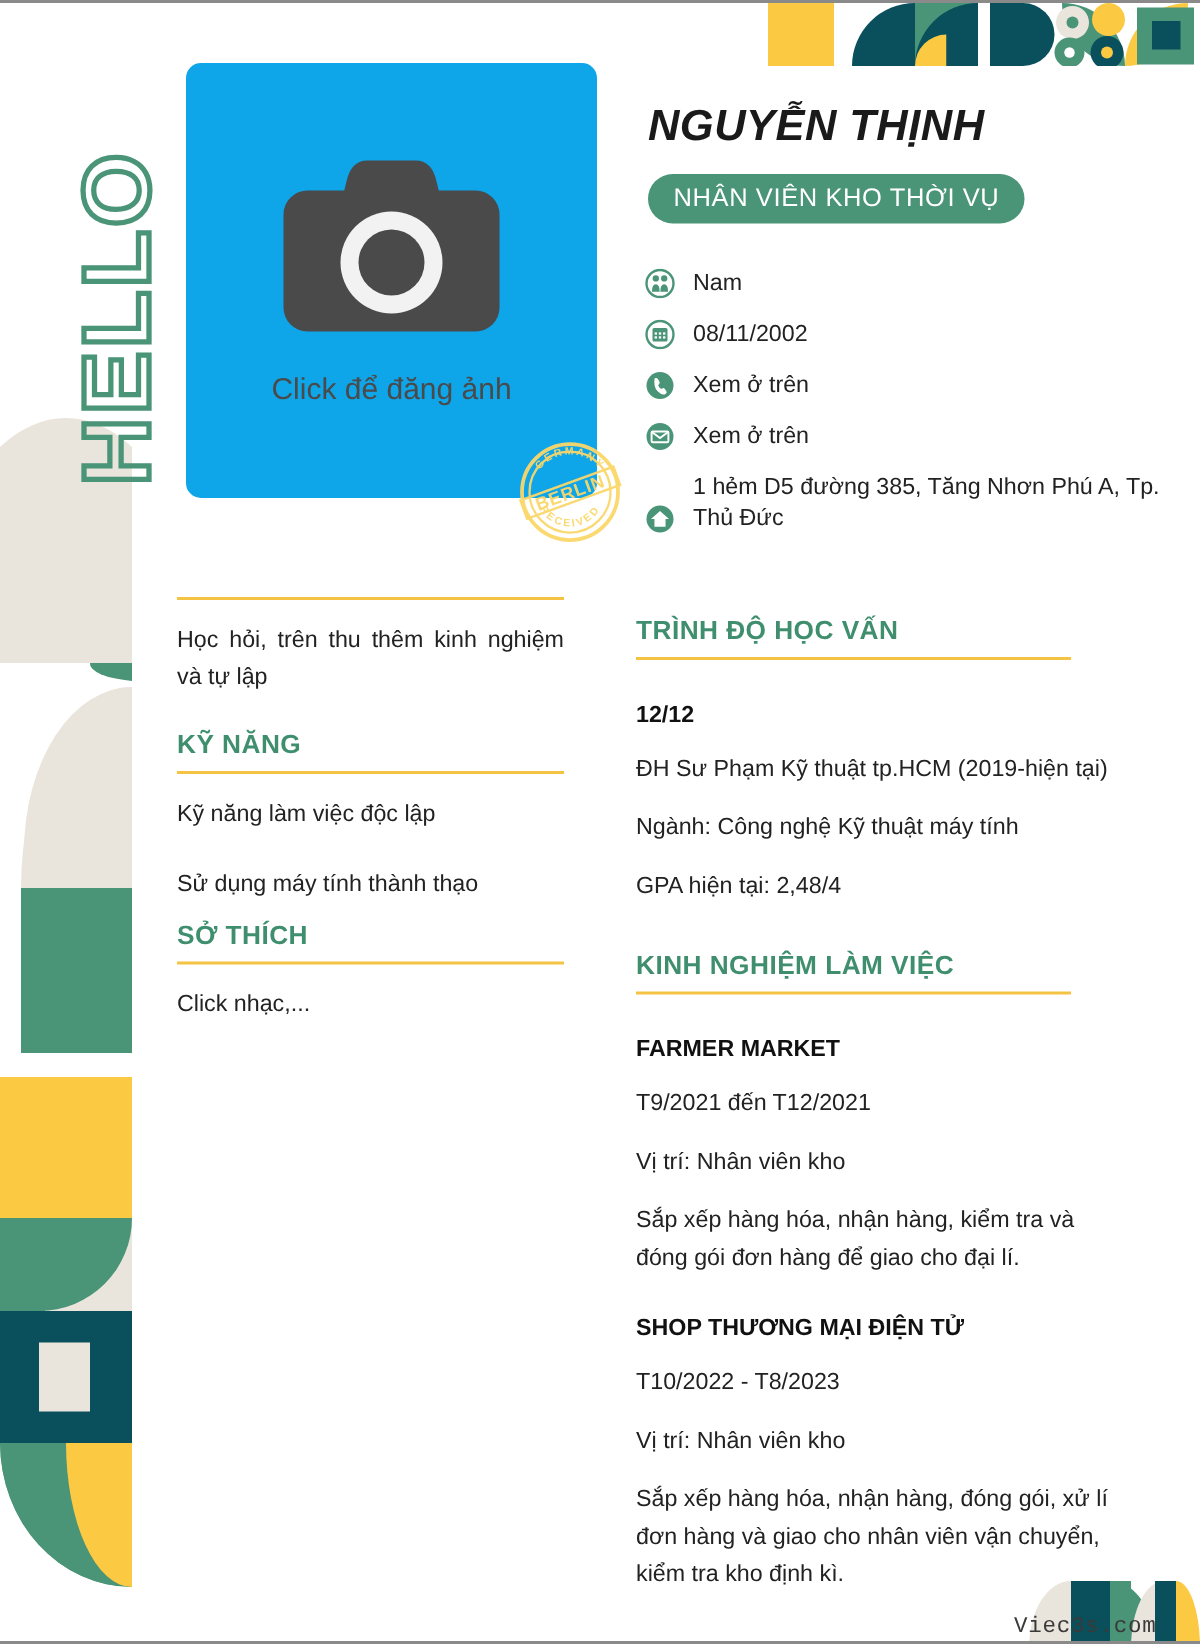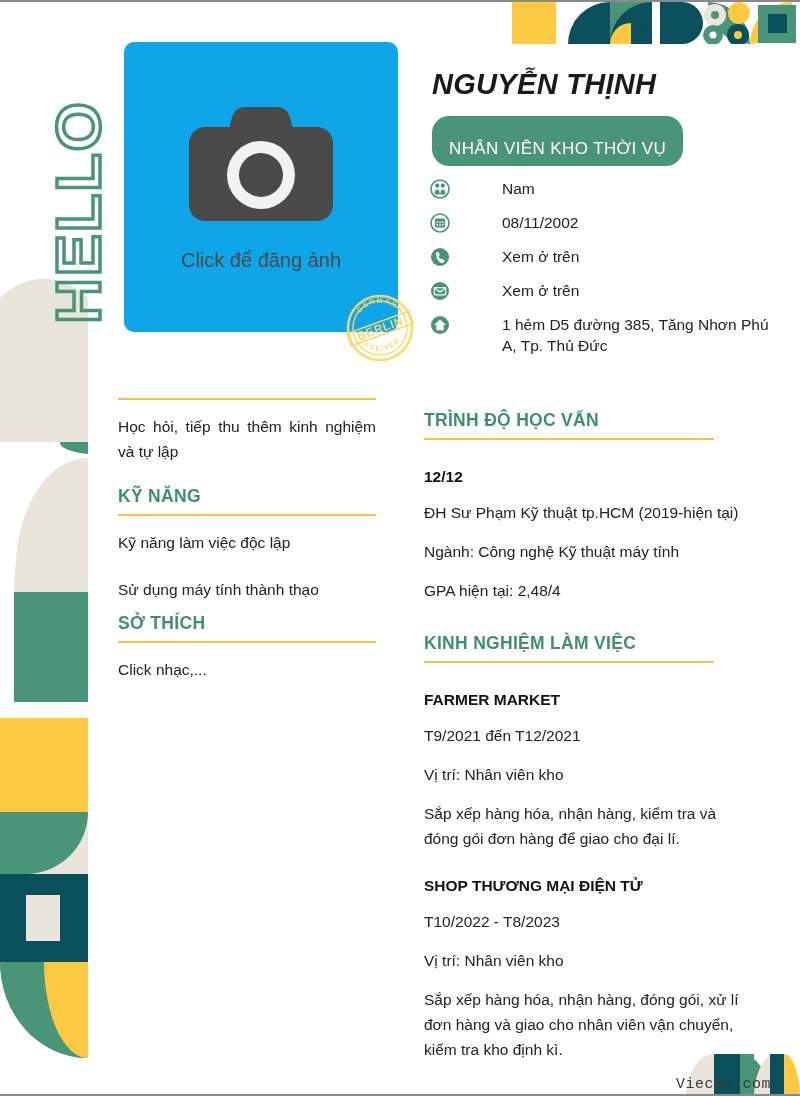--- a/index.html
+++ b/index.html
@@ -69,28 +69,28 @@
   #name {
     position: absolute; left: 432px; top: 66px;
     font-size: 29px; font-weight: 700; color: #1a1a1a;
     letter-spacing: 0.3px;
     font-style: italic;
   }
   #job-badge {
     position: absolute; left: 432px; top: 114px;
     background: #4a9478; color: #ffffff;
     font-size: 17px; letter-spacing: 0.4px;
-    padding: 23px 17px 7px 17px;
+    padding: 6px 17px 7px 17px;
     border-radius: 17px;
     display: inline-block;
   }
 
   
   #contact { position: absolute; left: 430px; top: 176px; width: 348px; }
-  .contact-row { display: flex; align-items: flex-start; margin-bottom: 13px; gap: 40px; }
+  .contact-row { display: flex; align-items: flex-end; margin-bottom: 13px; }
   .contact-ico { width: 20px; height: 20px; flex: 0 0 20px; margin-right: 12px; margin-top: 1px; }
   .contact-txt { font-size: 15.5px; color: #222; line-height: 21px; }
 
   
   .sec-title {
     font-size: 17.5px; font-weight: 700; color: #3f8f6f;
     letter-spacing: 0.3px; margin-bottom: 7px;
   }
   .sec-rule { height: 2px; background: #f5c343; margin-bottom: 14px; }
   .body-txt { font-size: 15.5px; color: #222; line-height: 25px; }
@@ -288,21 +288,21 @@
       </svg>
       <span class="contact-txt">1 hẻm D5 đường 385, Tăng Nhơn Phú A, Tp. Thủ Đức</span>
     </div>
 
   </div>
 
   <div id="leftcol">
 
     <div>
       <div class="sec-rule"></div>
-      <div class="body-txt just p-gap" style="margin-bottom:22px;">Học hỏi, tiếp thu thêm kinh nghiệm và tự lập</div>
+      <div class="body-txt just p-gap" style="margin-bottom:22px;">Học hỏi, trên thu thêm kinh nghiệm và tự lập</div>
     </div>
 
     <div>
       <div class="sec-title">KỸ NĂNG</div>
       <div class="sec-rule"></div>
       <div class="body-txt" style="margin-bottom:22px;">Kỹ năng làm việc độc lập</div>
       <div class="body-txt" style="margin-bottom:11px;">Sử dụng máy tính thành thạo</div>
     </div>
 
     <div>

